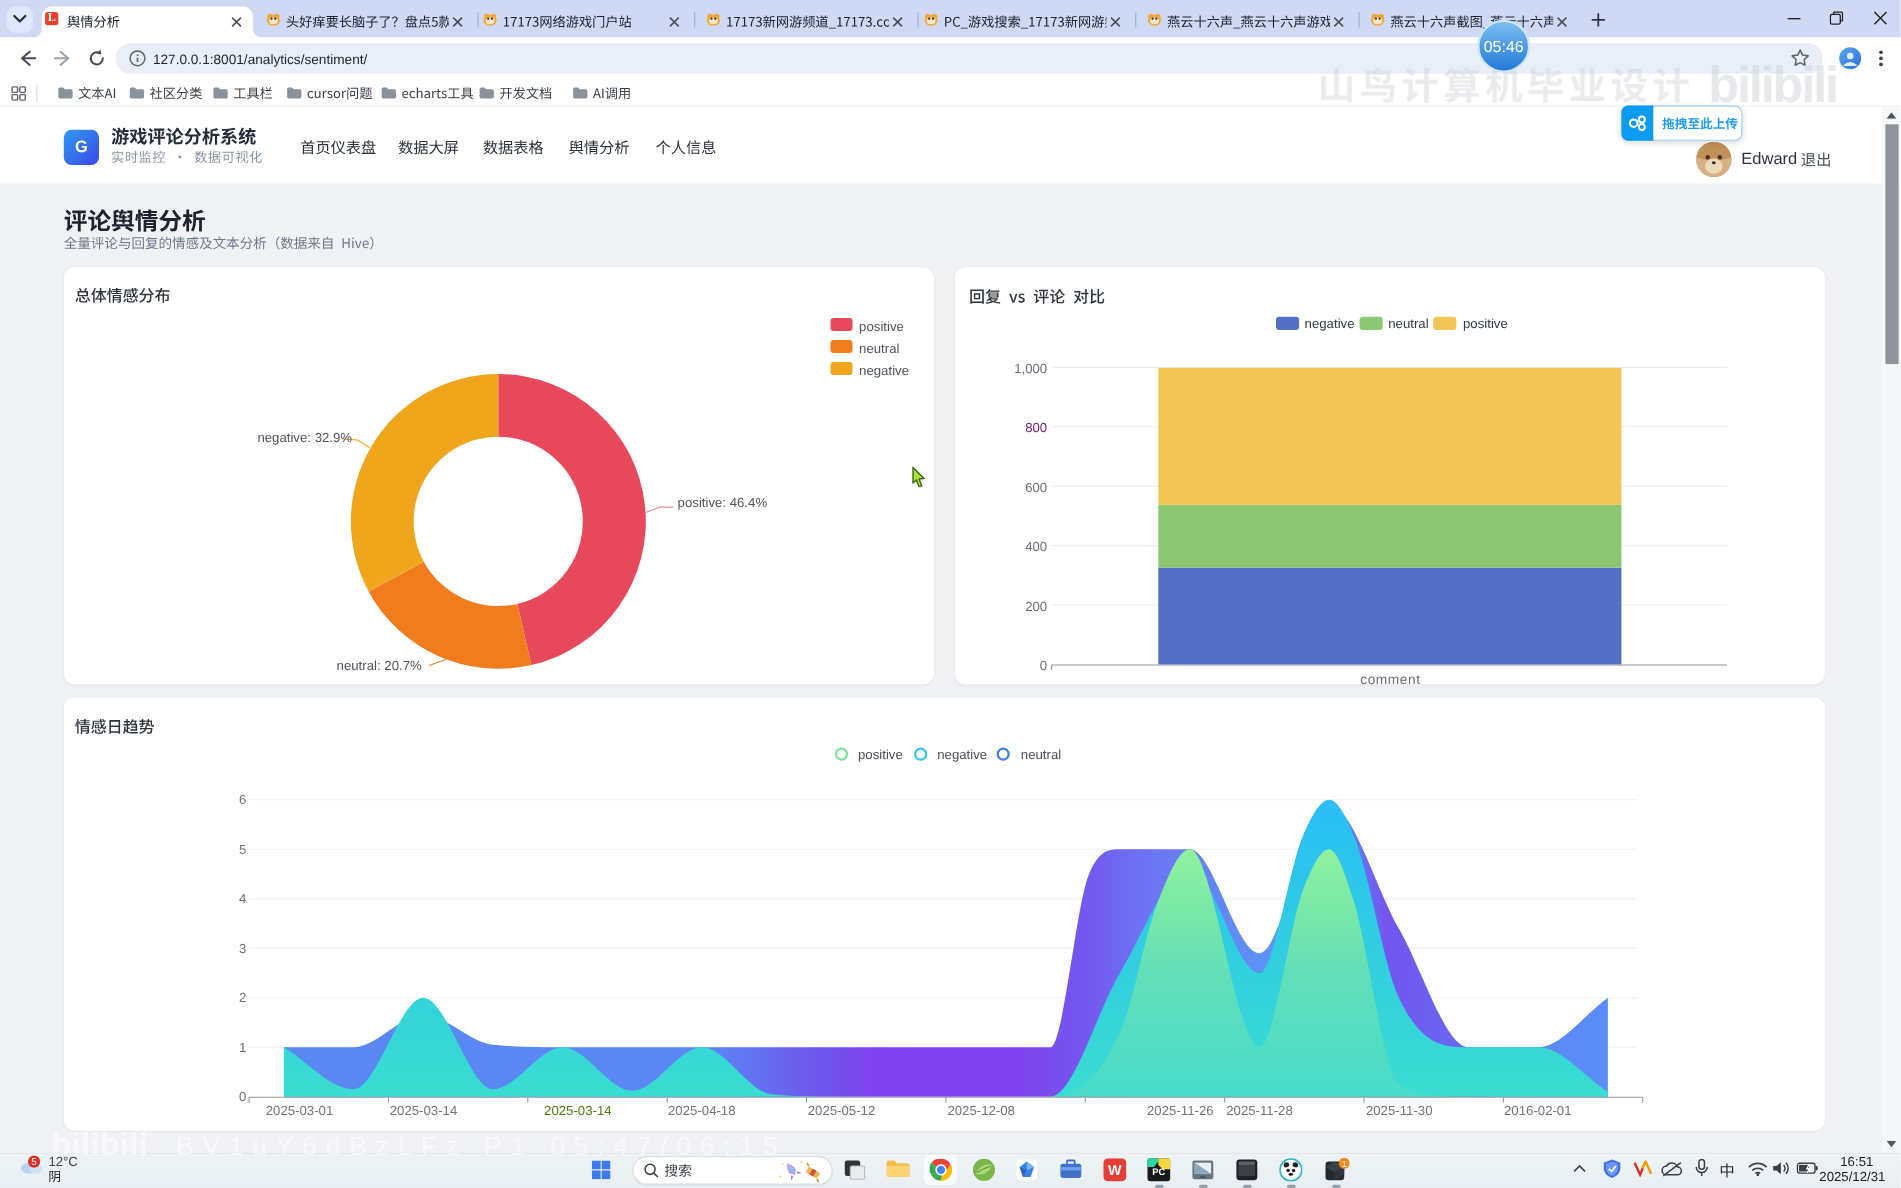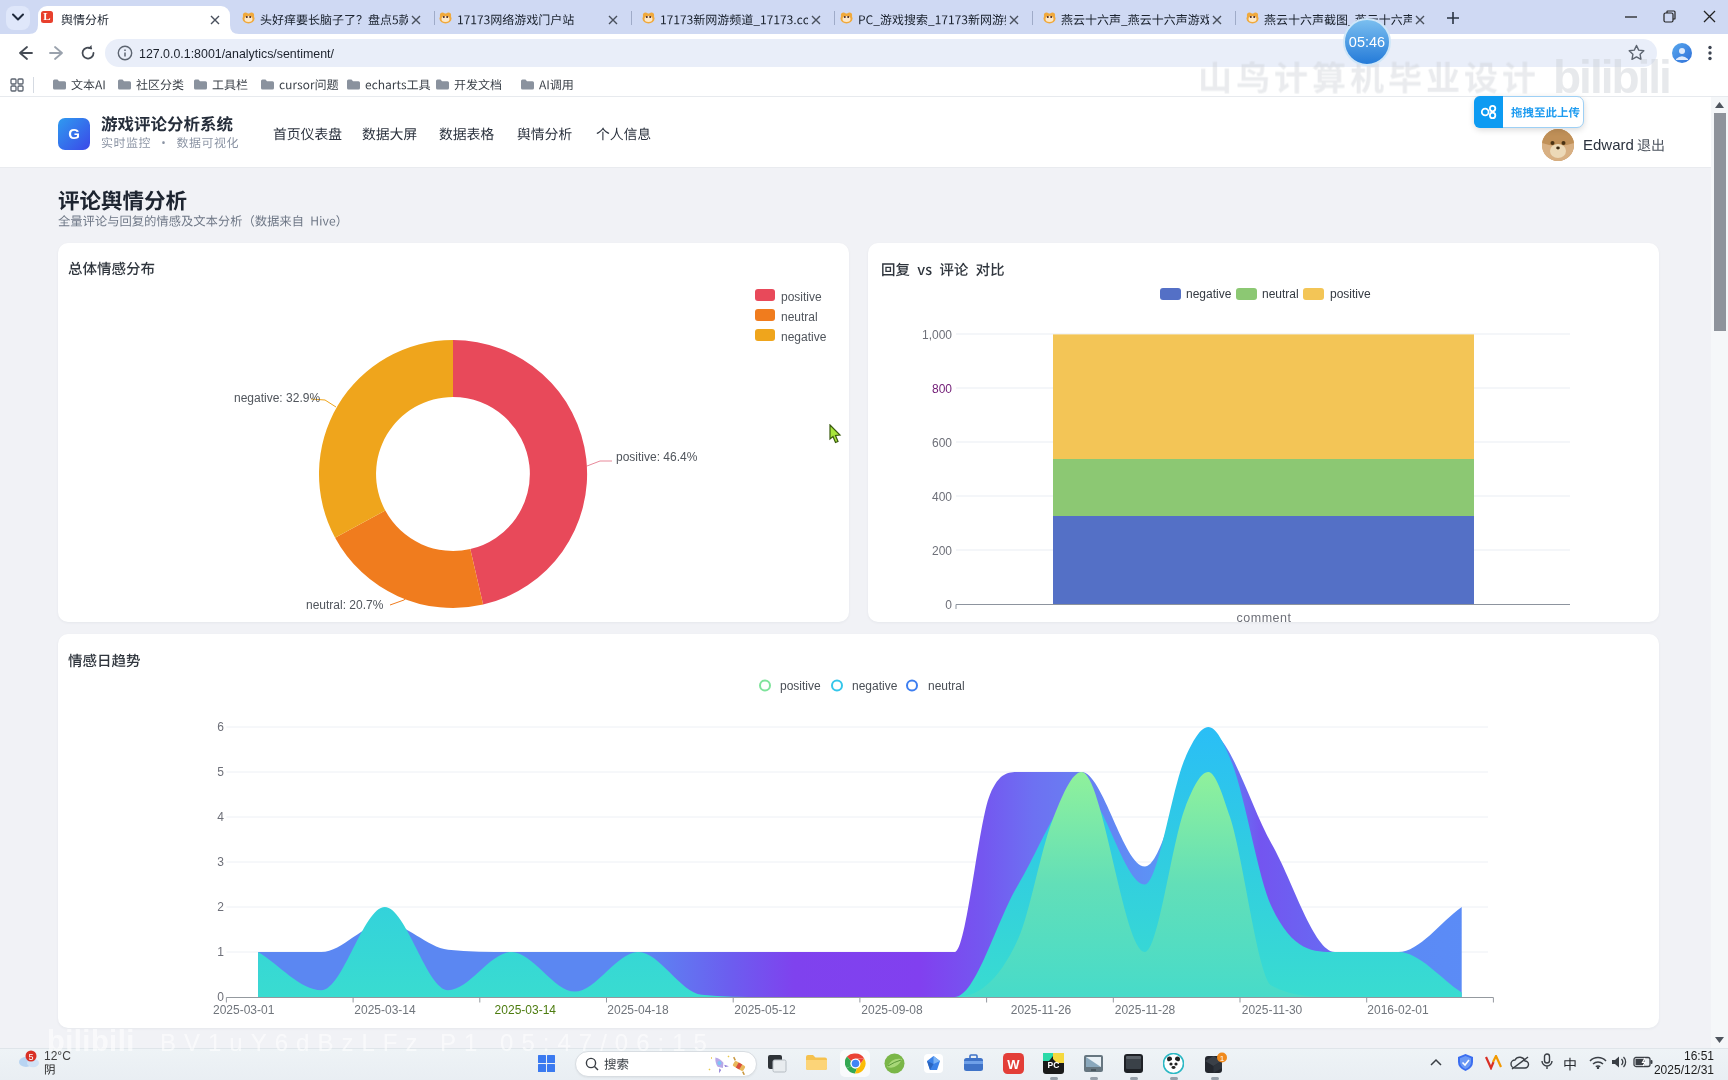--- a/index.html
+++ b/index.html
@@ -798,27 +798,27 @@
     <path d="M1308.7 363.5 V368.5" stroke="#94999f" stroke-width="1"></path>
     <path d="M1435.4 363.5 V368.5" stroke="#94999f" stroke-width="1"></path>
   </svg>
 <div class="abs" style="left:194px;top:990px;width:30px;text-align:right;font-size:12px;color:#6E7079">0</div>
 <div class="abs" style="left:194px;top:945px;width:30px;text-align:right;font-size:12px;color:#6E7079">1</div>
 <div class="abs" style="left:194px;top:900px;width:30px;text-align:right;font-size:12px;color:#6E7079">2</div>
 <div class="abs" style="left:194px;top:855px;width:30px;text-align:right;font-size:12px;color:#6E7079">3</div>
 <div class="abs" style="left:194px;top:810px;width:30px;text-align:right;font-size:12px;color:#6E7079">4</div>
 <div class="abs" style="left:194px;top:765px;width:30px;text-align:right;font-size:12px;color:#6E7079">5</div>
 <div class="abs" style="left:194px;top:720px;width:30px;text-align:right;font-size:12px;color:#6E7079">6</div>
-<div class="abs" style="left:213px;top:1003px;width:90px;text-align:left;font-size:12px;color:#70757c">2025-03-01</div>
+<div class="abs" style="left:213px;top:1003px;width:90px;text-align:right;font-size:12px;color:#70757c">2025-03-01</div>
 <div class="abs" style="left:340px;top:1003px;width:90px;text-align:center;font-size:12px;color:#70757c">2025-03-14</div>
 <div class="abs" style="left:466px;top:1003px;width:90px;text-align:right;font-size:12px;color:#4d7c0f">2025-03-14</div>
 <div class="abs" style="left:593px;top:1003px;width:90px;text-align:center;font-size:12px;color:#70757c">2025-04-18</div>
 <div class="abs" style="left:720px;top:1003px;width:90px;text-align:center;font-size:12px;color:#70757c">2025-05-12</div>
-<div class="abs" style="left:847px;top:1003px;width:90px;text-align:center;font-size:12px;color:#70757c">2025-09-08</div>
-<div class="abs" style="left:996px;top:1003px;width:90px;text-align:center;font-size:12px;color:#70757c">2025-11-26</div>
+<div class="abs" style="left:847px;top:1003px;width:90px;text-align:center;font-size:12px;color:#70757c">2025-12-08</div>
+<div class="abs" style="left:1028px;top:1003px;width:90px;text-align:center;font-size:12px;color:#70757c">2025-11-26</div>
 <div class="abs" style="left:1100px;top:1003px;width:90px;text-align:center;font-size:12px;color:#70757c">2025-11-28</div>
 <div class="abs" style="left:1227px;top:1003px;width:90px;text-align:center;font-size:12px;color:#70757c">2025-11-30</div>
 <div class="abs" style="left:1353px;top:1003px;width:90px;text-align:center;font-size:12px;color:#70757c">2016-02-01</div>
 <div class="abs" style="left:1711px;top:97px;width:17px;height:951px;background:#f5f7f9"></div>
 <svg class="abs" style="left:1715px;top:102px" width="9" height="6">
     <path d="M4.5 0 L9 6 H0 Z" fill="#4f555e"></path>
   </svg>
 <svg class="abs" style="left:1715px;top:1037px" width="9" height="6">
     <path d="M4.5 6 L9 0 H0 Z" fill="#4f555e"></path>
   </svg>
@@ -977,21 +977,21 @@
 <svg class="abs" style="left:1611px;top:1055px" width="16" height="14">
     <path d="M1 5 H4 L8 1.5 V12.5 L4 9 H1 Z" fill="#3a3f45"></path>
     <path d="M10.5 4 A4.5 4.5 0 0 1 10.5 10 M12.5 2 A7 7 0 0 1 12.5 12" stroke="#3a3f45" stroke-width="1.3" fill="none"></path>
   </svg>
 <svg class="abs" style="left:1633px;top:1056px" width="20" height="12">
     <rect x="1" y="1.5" width="16" height="9" rx="2" fill="none" stroke="#3a3f45" stroke-width="1.3"></rect>
     <rect x="17.5" y="4" width="2" height="4" rx="1" fill="#3a3f45"></rect>
     <rect x="2.5" y="3" width="9" height="6" fill="#3a3f45"></rect>
     <path d="M12 2 L9.5 6.5 H12 L10 10" stroke="#fff" stroke-width="1.2" fill="none"></path>
   </svg>
-<div class="abs" style="left:1662px;top:1049px;width:52px;text-align:right;font-size:12px;color:#1c1c1c">16:51</div>
+<div class="abs" style="left:1662px;top:1049px;width:52px;text-align:center;font-size:12px;color:#1c1c1c">16:51</div>
 <div class="abs" style="left:1642px;top:1063px;width:72px;text-align:right;font-size:12px;color:#1c1c1c">2025/12/31</div>
 <svg class="abs" style="left:1198px;top:52.6px" width="347" height="50">
     <g transform="translate(0 37.4) scale(0.034 -0.034)" fill="#ccd0d6" opacity="0.42">
       <use href="#g146" x="0"></use>
       <use href="#g147" x="1118"></use>
       <use href="#g148" x="2235"></use>
       <use href="#g149" x="3353"></use>
       <use href="#g150" x="4471"></use>
       <use href="#g151" x="5588"></use>
       <use href="#g152" x="6706"></use>

